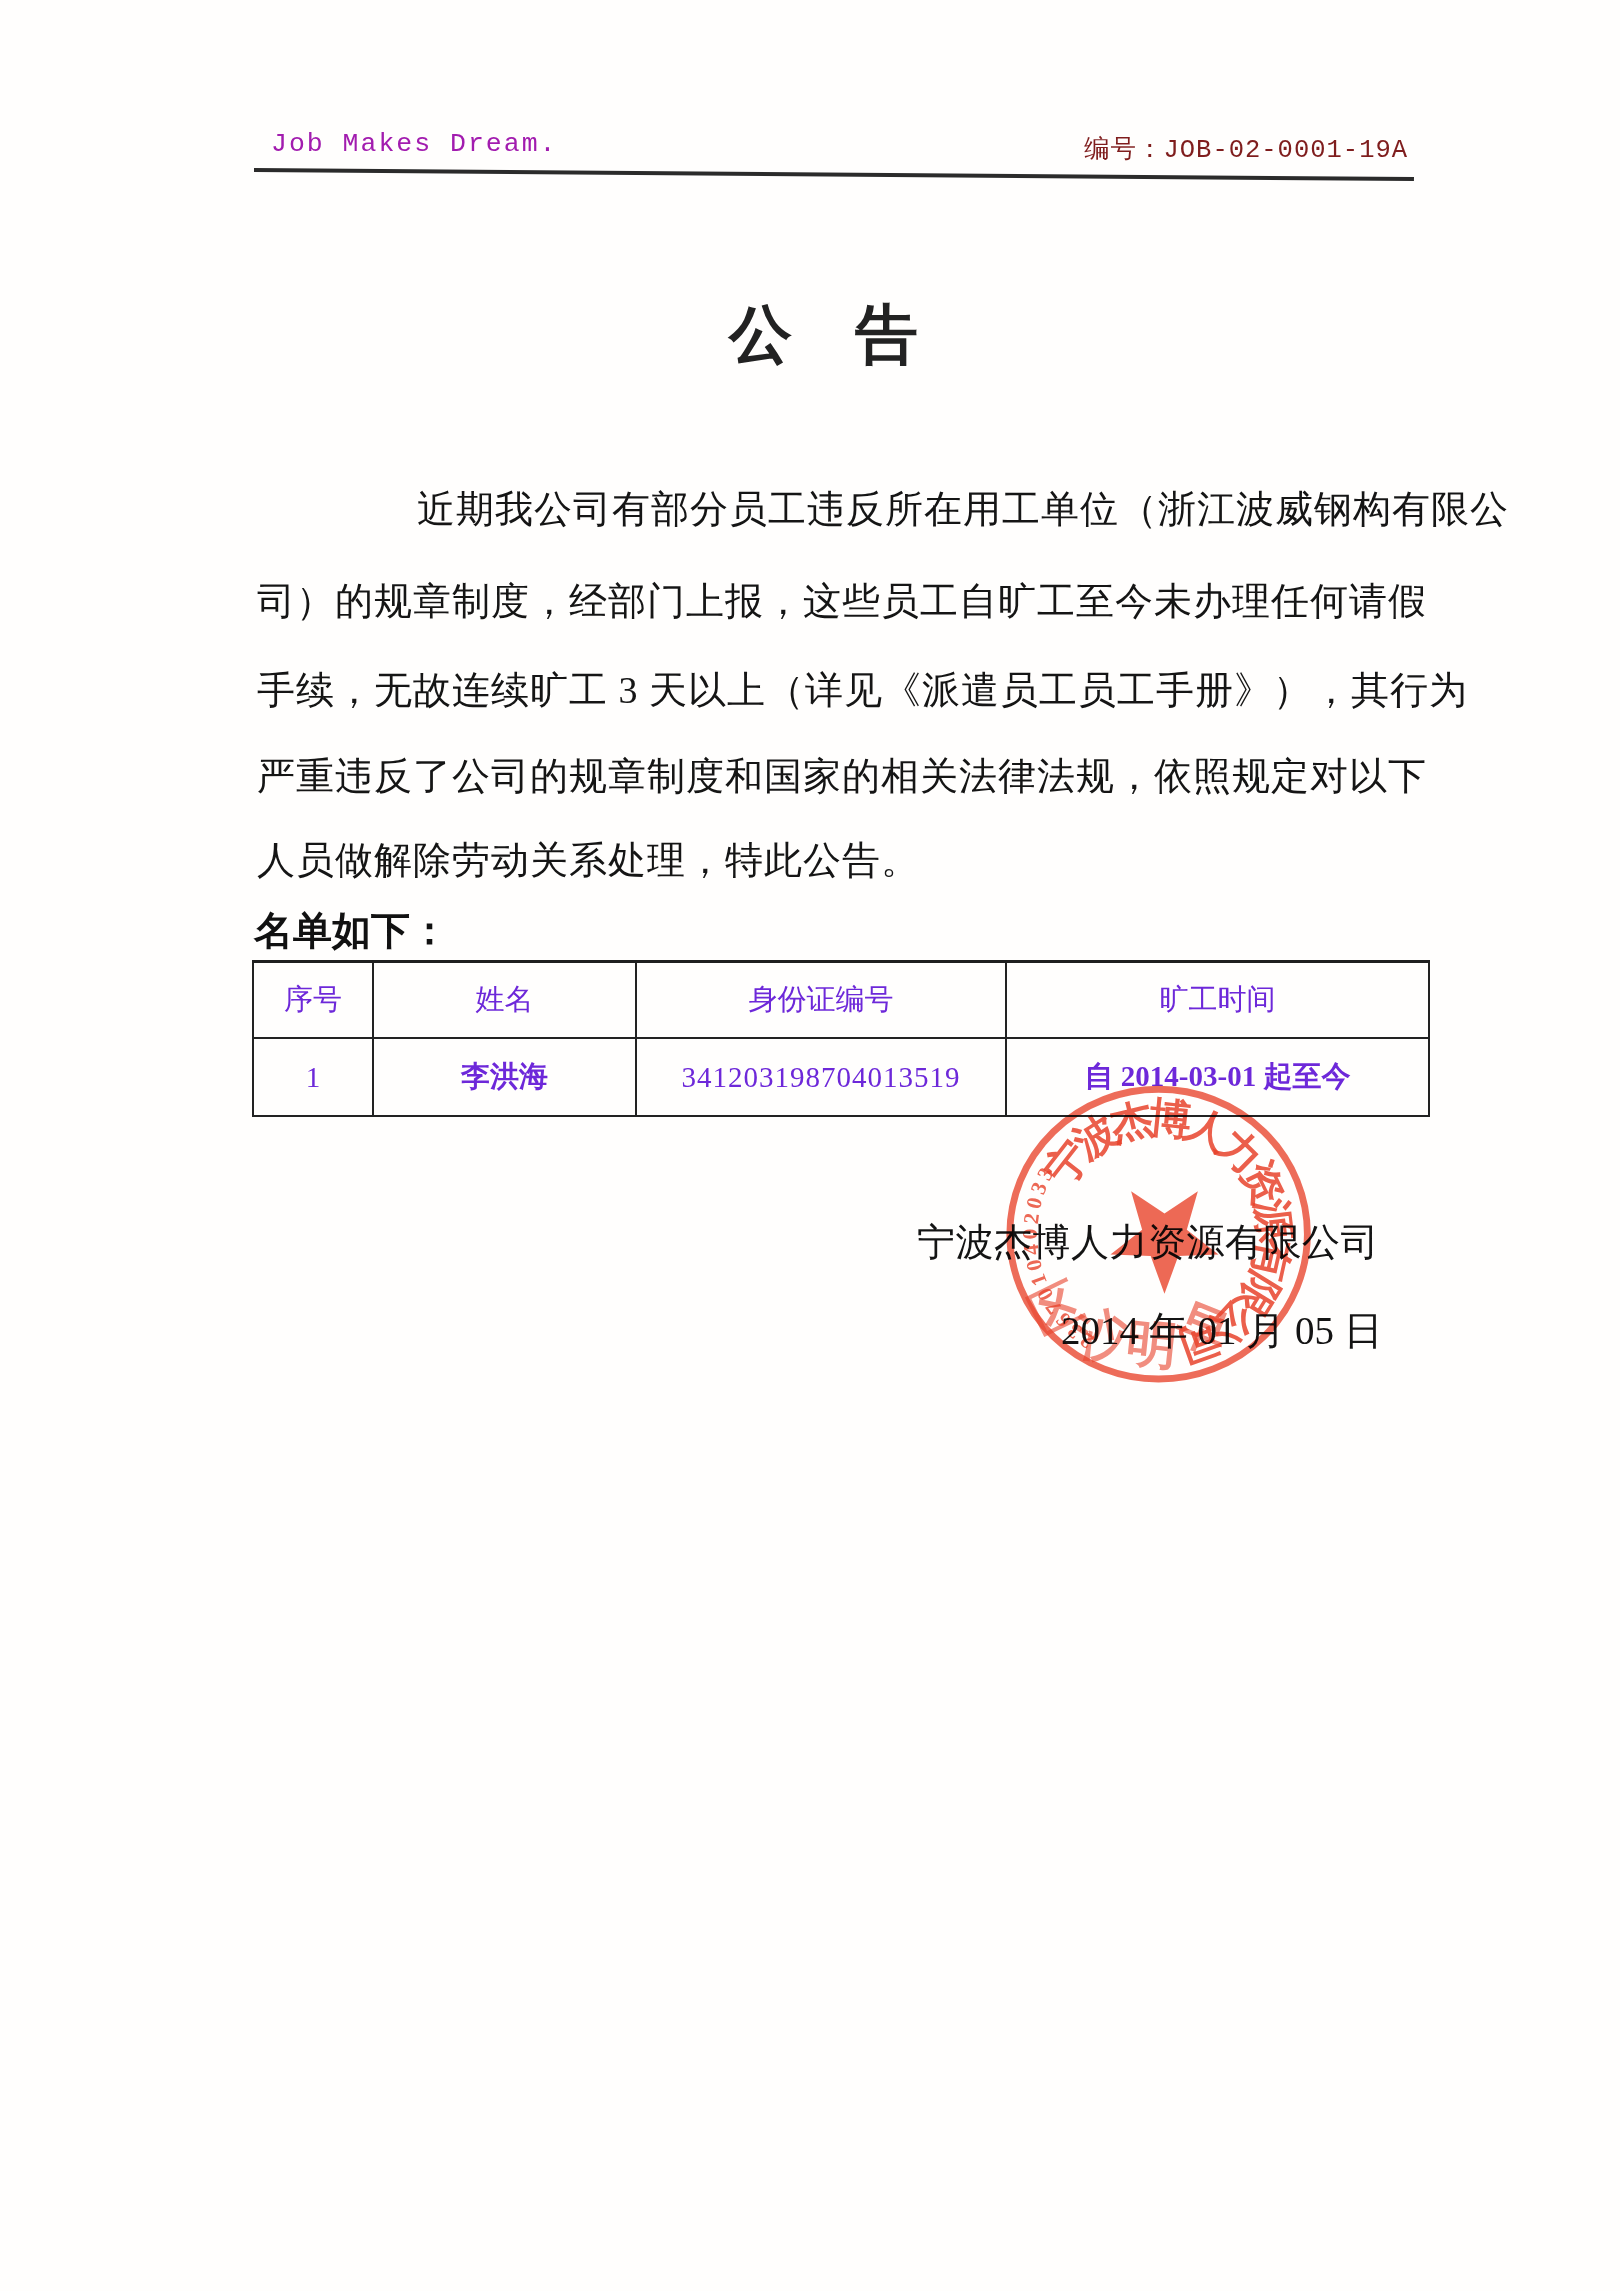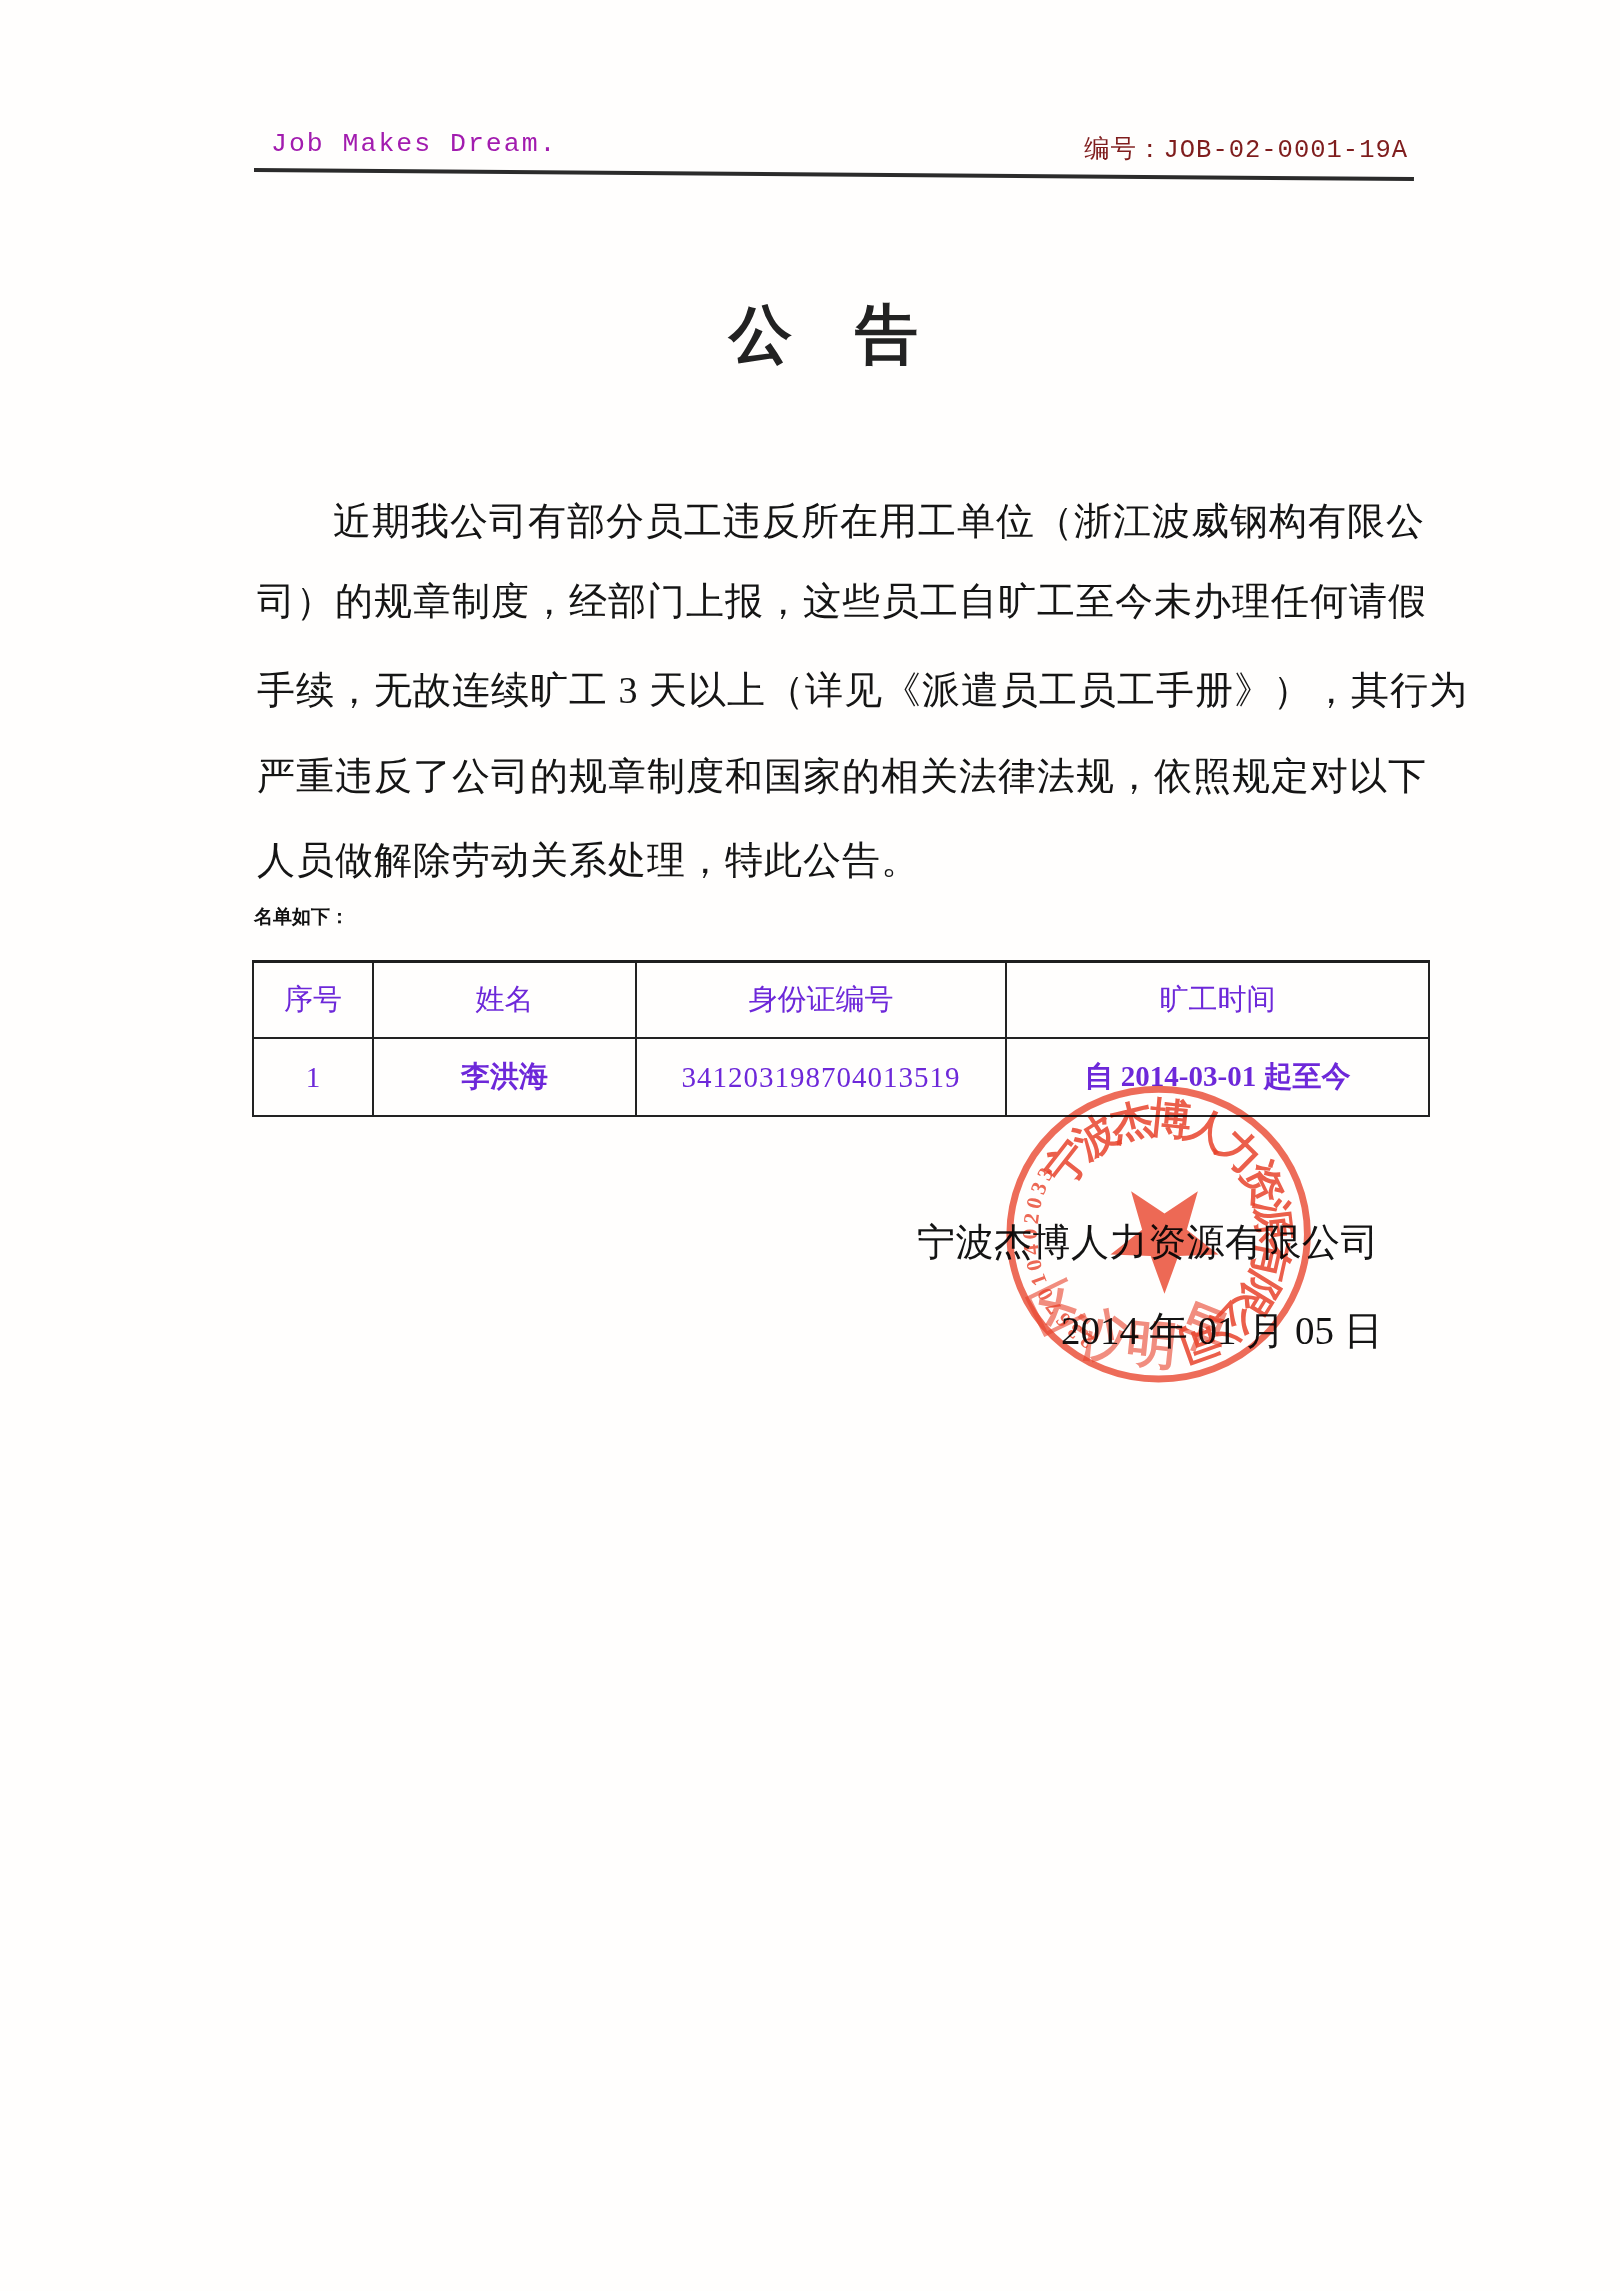--- a/index.html
+++ b/index.html
@@ -26,29 +26,29 @@
     background:#2b2b2b;transform:rotate(0.45deg);transform-origin:left center;
   }
   .doc-title{
     position:absolute;left:729px;top:292px;
     font-size:63px;font-weight:bold;color:#222;white-space:pre;
   }
   .body-line{
     position:absolute;left:257px;width:1176px;
     font-size:38px;letter-spacing:1px;color:#151515;white-space:pre;
   }
-  .l0{top:496px;padding-left:76px;}
+  .l0{top:484px;padding-left:76px;text-align:right;}
   .l1{top:576px;}
   .l2{top:665px;}
   .l3{top:751px;}
   .l4{top:835px;}
   .list-label{
     position:absolute;left:254px;top:904px;
     font-family:"Liberation Sans","DejaVu Sans",sans-serif;
-    font-size:19px;font-weight:bold;color:#111;
+    font-size:39px;font-weight:bold;color:#111;
   }
   table.roster{
     position:absolute;left:252px;top:960px;width:1167px;
     border-collapse:collapse;table-layout:fixed;
   }
   table.roster td{
     border:2px solid #222;text-align:center;vertical-align:middle;
     font-size:29px;color:#6d28d9;padding:0;
   }
   table.roster{border:2.9px solid #1f1f1f;border-top-width:3.9px;}

